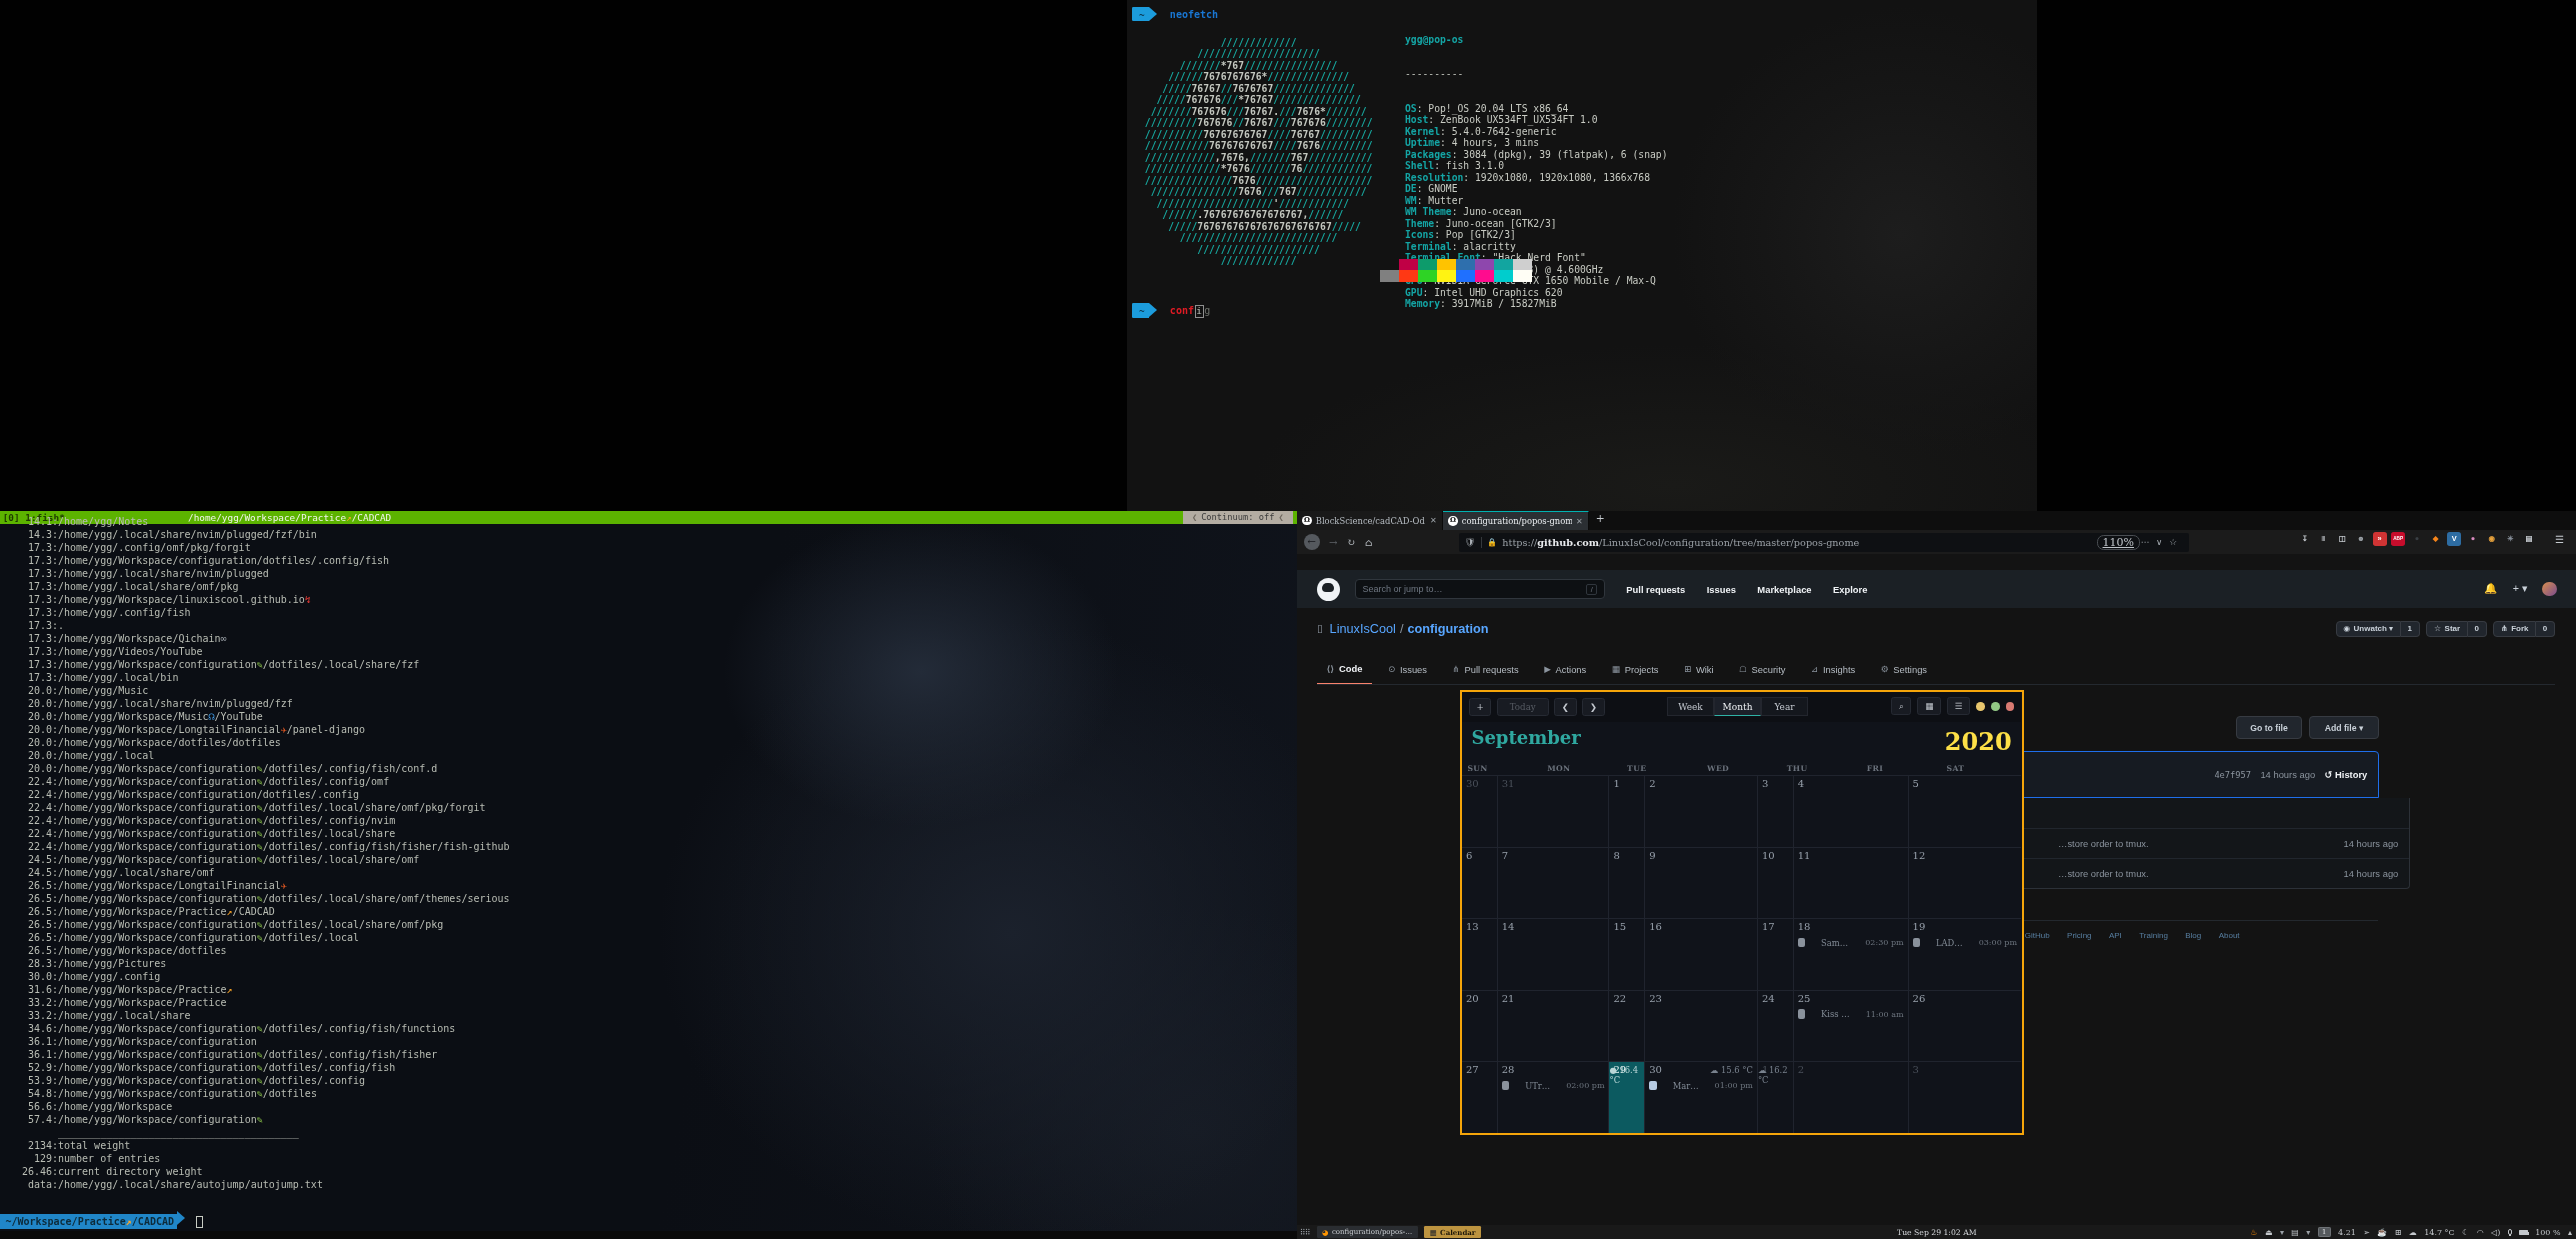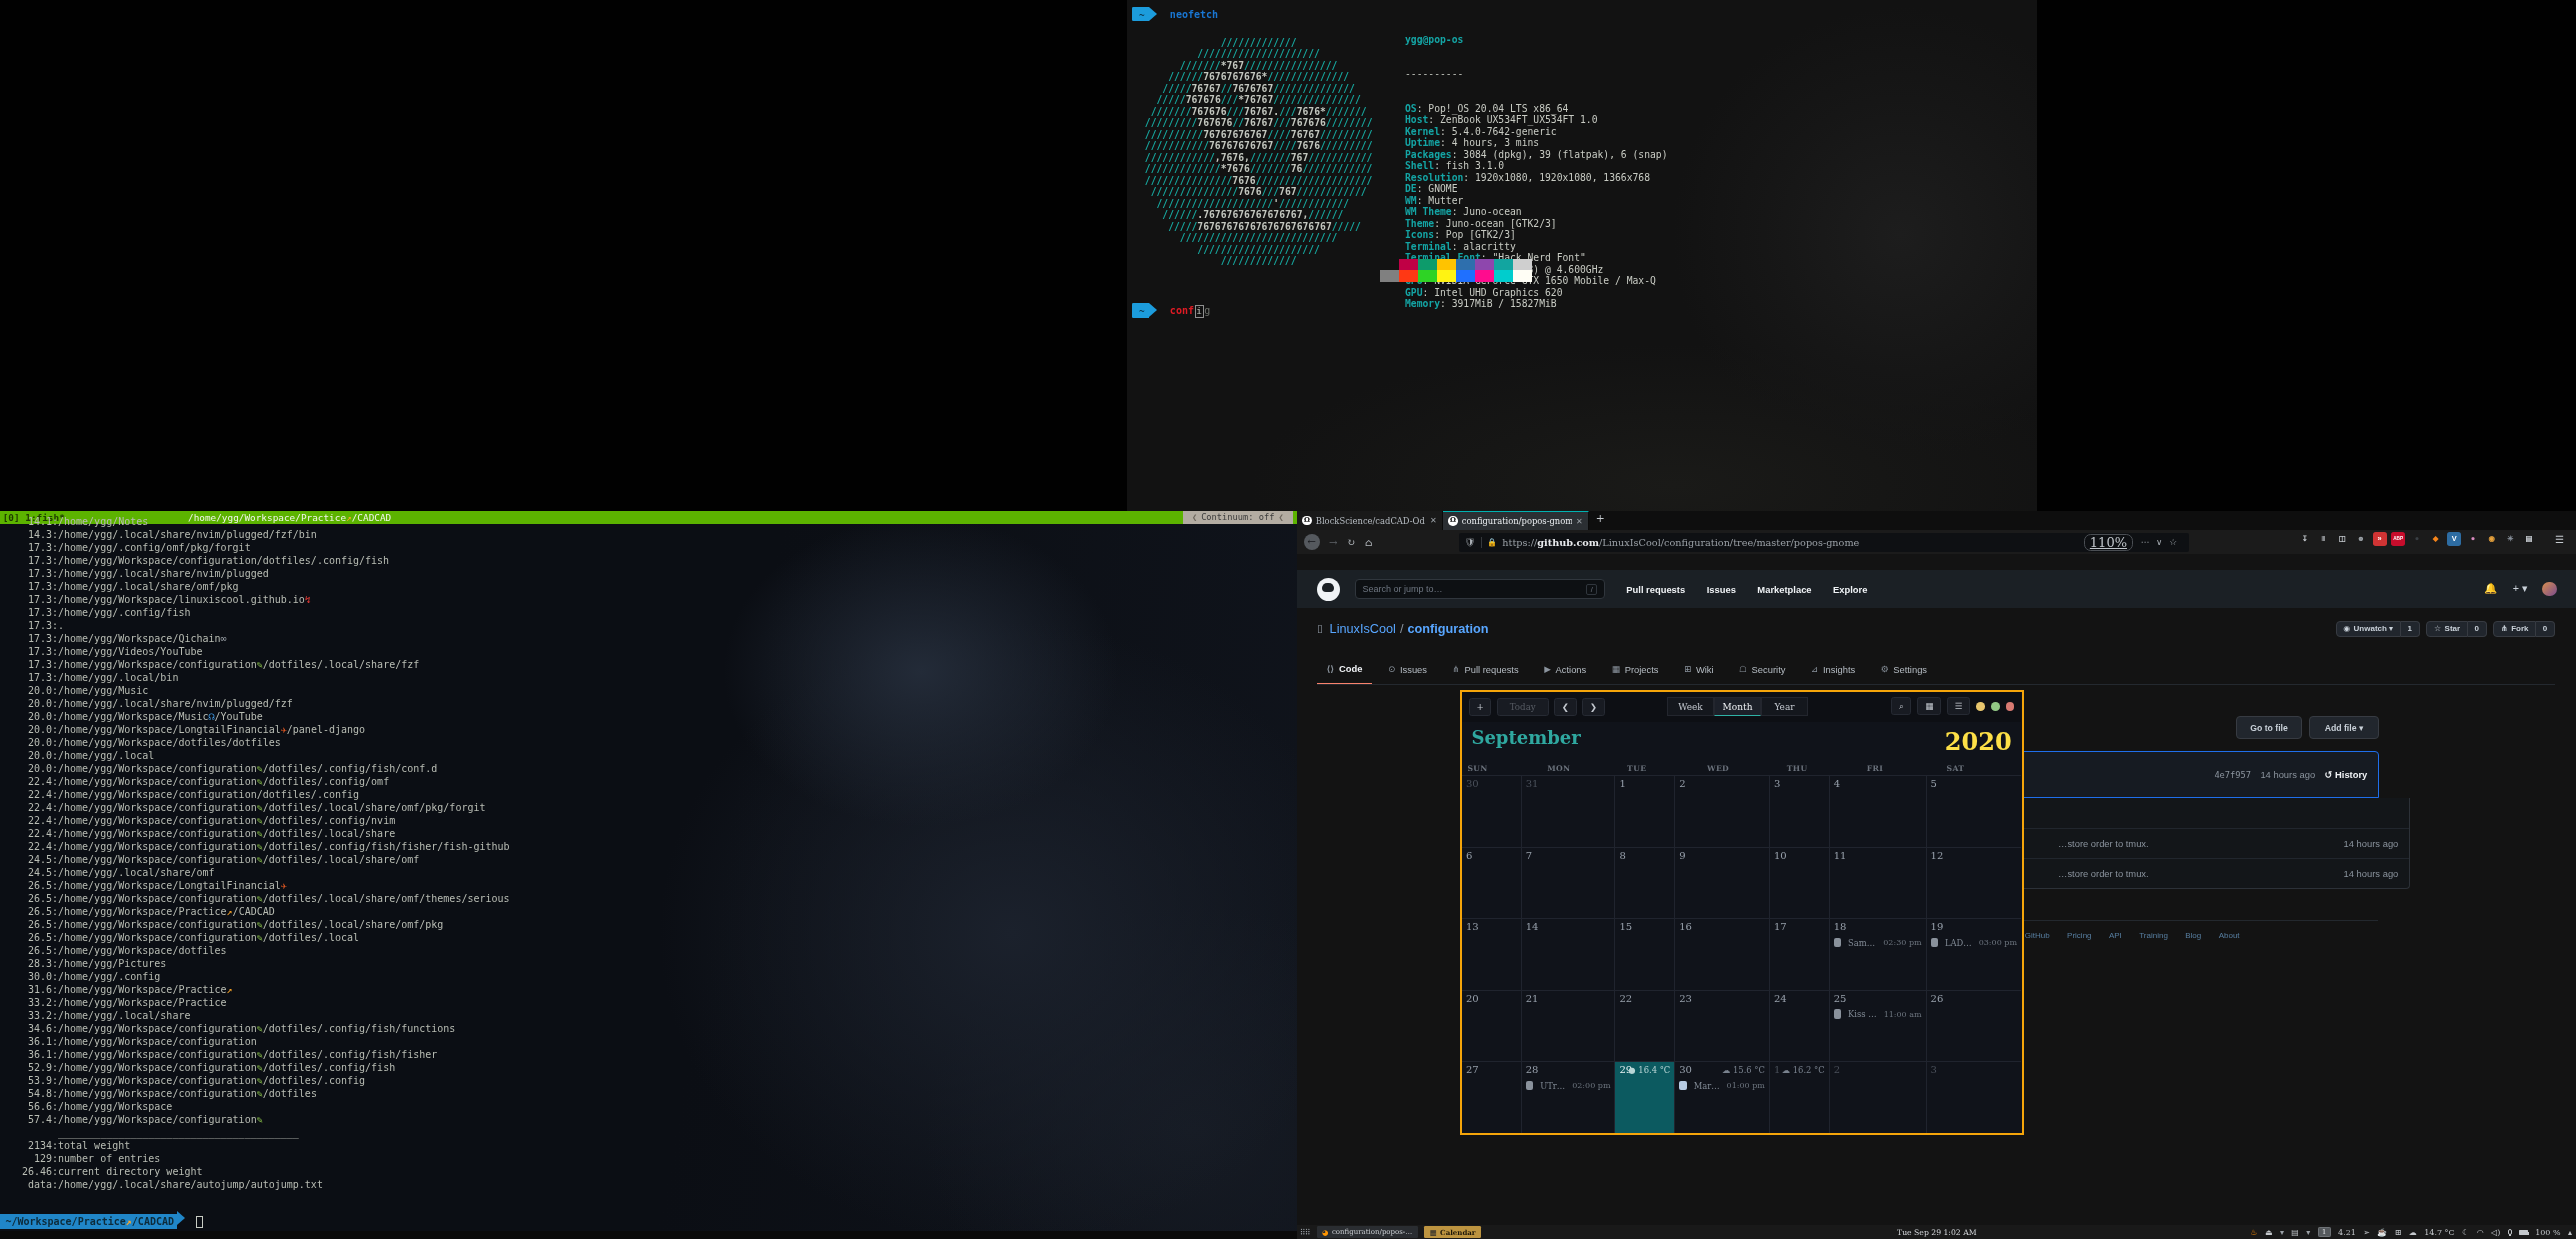--- a/index.html
+++ b/index.html
@@ -78,21 +78,21 @@
   .nav-ic.back{background:#55595e;color:#15171a;width:16px;height:16px;border-radius:50%;text-align:center;
     line-height:16px;margin-left:6.7px;}
   .nav-ic.dim{color:#5f6368;}
   #urlbar{position:absolute;left:162px;top:2.7px;width:730px;height:19px;background:#0e1013;border-radius:2px;
     display:flex;align-items:center;padding:0 5.4px;color:#9aa0a6;}
   #urlbar .shield{font-size:8.7px;color:#aab0b6;}
   #urlbar .divd{width:0.7px;height:10.7px;background:#34383c;margin:0 5.4px;}
   #urlbar .lock{font-size:8px;color:#8a9096;}
   #urltext{font-size:9.7px;margin-left:5.4px;white-space:nowrap;overflow:hidden;flex:1;}
   #urltext .host{color:#e8eaed;font-weight:bold;}
-  .zoom-pill{border:0.7px solid #4a4e53;border-radius:6.7px;font-size:13px;padding:0 4.7px;color:#c0c5ca;margin-right:8px;text-decoration:underline;}
+  .zoom-pill{border:0.7px solid #4a4e53;border-radius:6.7px;font-size:11px;padding:0 4.7px;color:#c0c5ca;margin-right:1px;text-decoration:underline;}
   .url-ic{color:#aab0b6;font-size:8.7px;margin-right:6.7px;}
   #ext-icons{position:absolute;right:40px;top:2px;display:flex;gap:4.7px;}
   .ext{width:14px;height:14px;border-radius:2.7px;font-size:7.4px;line-height:14px;text-align:center;color:#fff;
     font-family:"Liberation Sans",sans-serif;font-weight:bold;}
   #ham{position:absolute;right:12px;top:4px;color:#c6cbd0;font-size:10px;}
 
   
   #gh-header{left:0;top:59px;width:1279px;height:38px;background:#1b2025;display:flex;align-items:center;}
   .octo{width:23px;height:23px;border-radius:50%;background:#f0f3f6;margin-left:20px;position:relative;}
   .octo:after{content:"";position:absolute;left:5.4px;top:5.4px;width:12px;height:9.4px;border-radius:6px 6px 4.7px 4.7px;background:#1b2025;}
@@ -152,21 +152,21 @@
   #cal-weekdays{left:0;top:64px;width:559px;height:17.4px;display:flex;align-items:flex-end;}
   #cal-weekdays div{width:80px;font-size:7.7px;font-weight:bold;color:#6a717b;padding-left:5.4px;letter-spacing:0.3px;}
   #cal-grid{left:0;top:83px;width:559px;height:358px;display:grid;grid-template-columns:repeat(7,1fr);
     grid-template-rows:repeat(5,1fr);}
   .cell{border-top:0.7px solid #20242e;border-right:0.7px solid #20242e;padding:2px 4px;position:relative;font-size:10px;color:#98a1ac;}
   .cell:nth-child(7n){border-right:none;}
   .cell.out{color:#4a505a;}
   .cell.today{background:#0c5a60;color:#e8f4f4;}
   .cell .wx{position:absolute;right:4px;top:2.7px;font-size:8.4px;color:#79828e;}
   .cell.today .wx{color:#b9d6d6;}
-  .cal-ev{display:flex;align-items:center;margin-top:5.4px;gap:7px;}
+  .cal-ev{display:flex;align-items:center;margin-top:5.4px;gap:16px;}
   .cal-ev .evdot{width:7.4px;height:9.4px;border-radius:2px;flex:0 0 7.4px;}
   .cal-ev .evt{font-size:8.4px;color:#818a95;white-space:nowrap;overflow:hidden;flex:1;}
   .cal-ev .evtime{font-size:8px;color:#6c747e;white-space:nowrap;}
 
   
   #taskbar{left:1297px;top:1225px;width:1279px;height:14.8px;background:#191919;display:flex;align-items:center;
     font-family:"DejaVu Serif",serif;color:#cdd1d5;font-size:7.4px;}
   #apps-dots{margin-left:2.7px;color:#9aa0a6;font-size:8px;letter-spacing:-0.7px;}
   .winbtn{height:12px;display:flex;align-items:center;gap:3.4px;padding:0 5.4px;margin-left:6.7px;border-radius:1.3px;
     background:#2a2d31;color:#c9cdd1;max-width:127px;white-space:nowrap;overflow:hidden;font-size:7px;}

